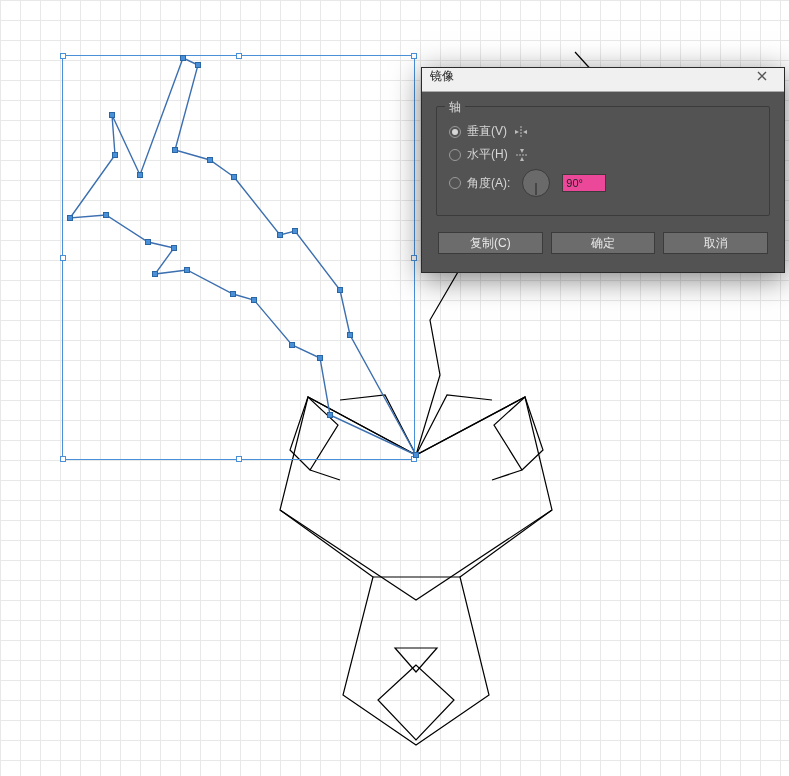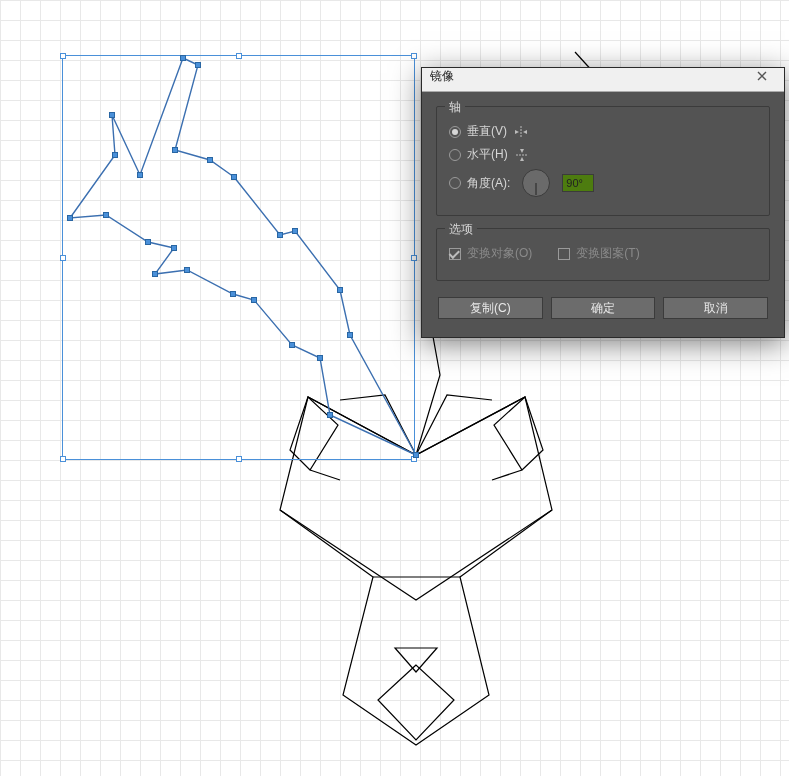--- a/index.html
+++ b/index.html
@@ -123,22 +123,22 @@
 }
 .angle-dial::after {
   content: ""; position: absolute;
   left: 50%; top: 50%;
   width: 1px; height: 12px;
   background: #222;
   transform-origin: top center;
   transform: translate(-50%,0) rotate(0deg);
 }
 .angle-input {
-  width: 32px; height: 18px;
-  background: #4d7c0f; color: #222;
+  width: 44px; height: 18px;
+  background: #ec4899; color: #222;
   border: 1px solid #3b3b3b;
   font-size: 11px;
   padding: 8px 3px;
 }
 .axis-icon { width:16px; height:16px; display:inline-block; }
 .disabled { color: #8a8a8a; }
 .button-row { display: flex; gap: 8px; padding: 4px 2px 2px 2px; }
 .btn {
   flex: 1;
   height: 22px;
@@ -258,30 +258,20 @@
       </div>
 
       <div class="radio-row">
         <span class="radio-dot"></span>
         <span>角度(A):</span>
         <span class="angle-dial"></span>
         <input class="angle-input" value="90°" style="">
       </div>
     </div>
 
-    <div class="group">
-      <span class="group-title">选项</span>
-      <div class="check-row disabled">
-        <span class="checkbox checked"></span>
-        <span>变换对象(O)</span>
-        <span style="width:14px"></span>
-        <span class="checkbox"></span>
-        <span>变换图案(T)</span>
-      </div>
-    </div>
 
 
     <div class="button-row">
       <div class="btn">复制(C)</div>
       <div class="btn">确定</div>
       <div class="btn">取消</div>
     </div>
 
   </div>
 </div>

